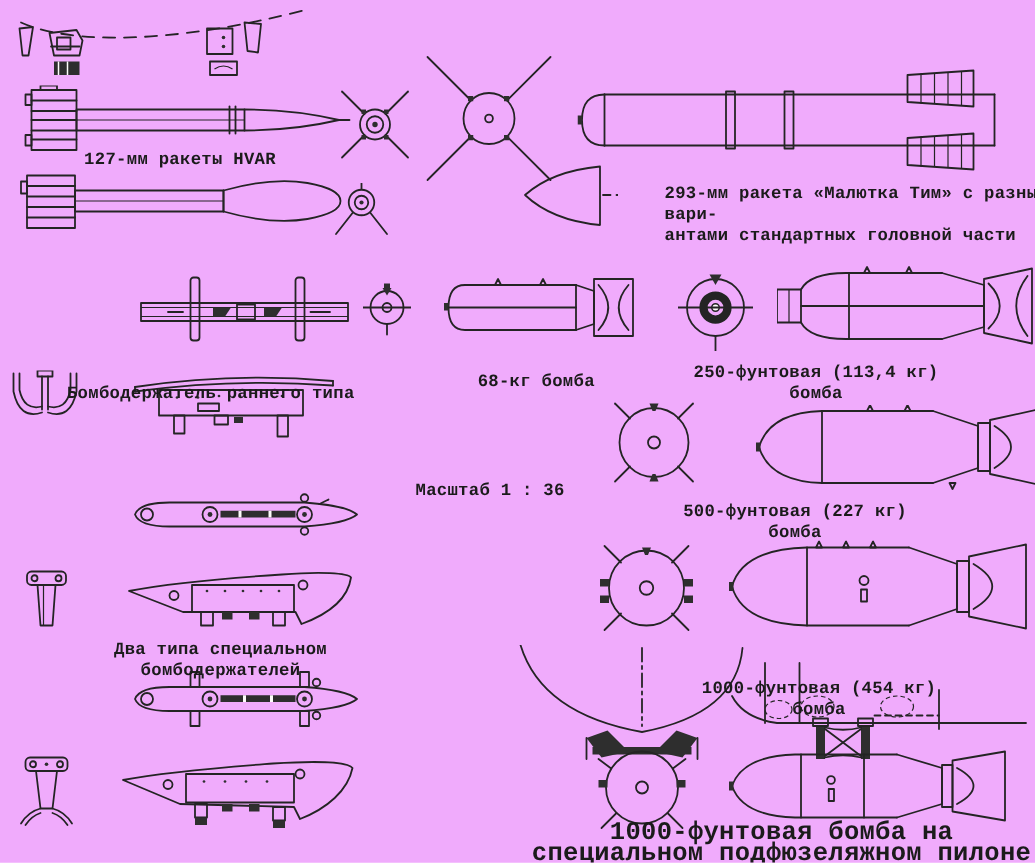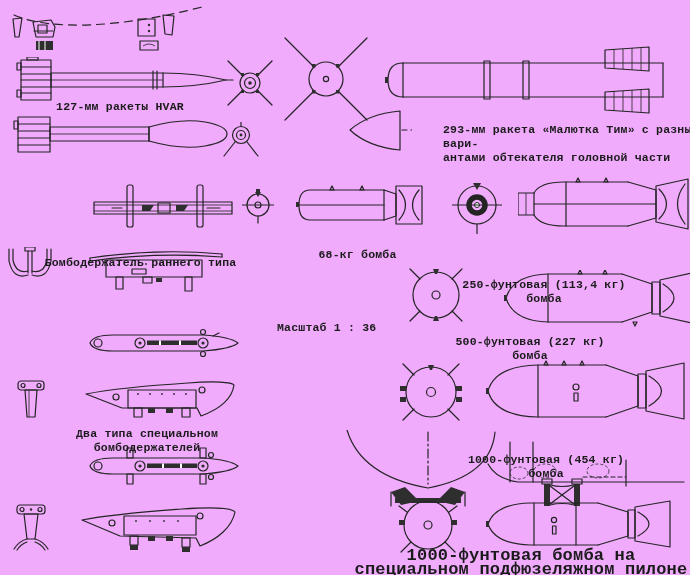--- a/index.html
+++ b/index.html
@@ -463,28 +463,28 @@
       <rect class="ln" x="142" y="74" width="7" height="28"></rect>
       <polygon class="ln" points="149,71 184,65 184,111 149,105"></polygon>
       <path class="ln" d="M152,76 Q174,88 152,100"></path>
     </svg>
   </div>
 
   <div class="cap c" style="left:30px;top:100px;width:180px;">127-мм ракеты HVAR</div>
 
   <div class="cap" style="left:407px;top:123px;width:278px;margin-left:36px;">
     <span>293-мм ракета «Малютка Тим» с разными вари-</span><br>
-    <span>антами обтекателя головной части</span>
+    <span>антами стандартных головной части</span>
   </div>
 
   <div class="cap c" style="left:38px;top:224px;width:205px;margin-top:32px;">Бомбодержатель раннего типа</div>
 
   <div class="cap c" style="left:295px;top:232px;width:125px;margin-top:16px;">68-кг бомба</div>
 
-  <div class="cap c" style="left:448px;top:242px;width:192px;margin-top:36px;">250-фунтовая (113,4 кг) бомба</div>
+  <div class="cap c" style="left:448px;top:242px;width:192px;">250-фунтовая (113,4 кг) бомба</div>
 
   <div class="cap" style="left:277px;top:321px;width:120px;">Масштаб 1 : 36</div>
 
   <div class="cap c" style="left:440px;top:335px;width:180px;">500-фунтовая (227 кг) бомба</div>
 
   <div class="cap c" style="left:448px;top:425px;width:196px;margin-top:28px;">1000-фунтовая (454 кг) бомба</div>
 
   <div class="cap c" style="left:32px;top:427px;width:230px;">Два типа специальном бомбодержателей</div>
 
   <div class="cap c small-long" style="left:352px;top:549px;width:338px;">1000-фунтовая бомба на специальном подфюзеляжном пилоне</div>

